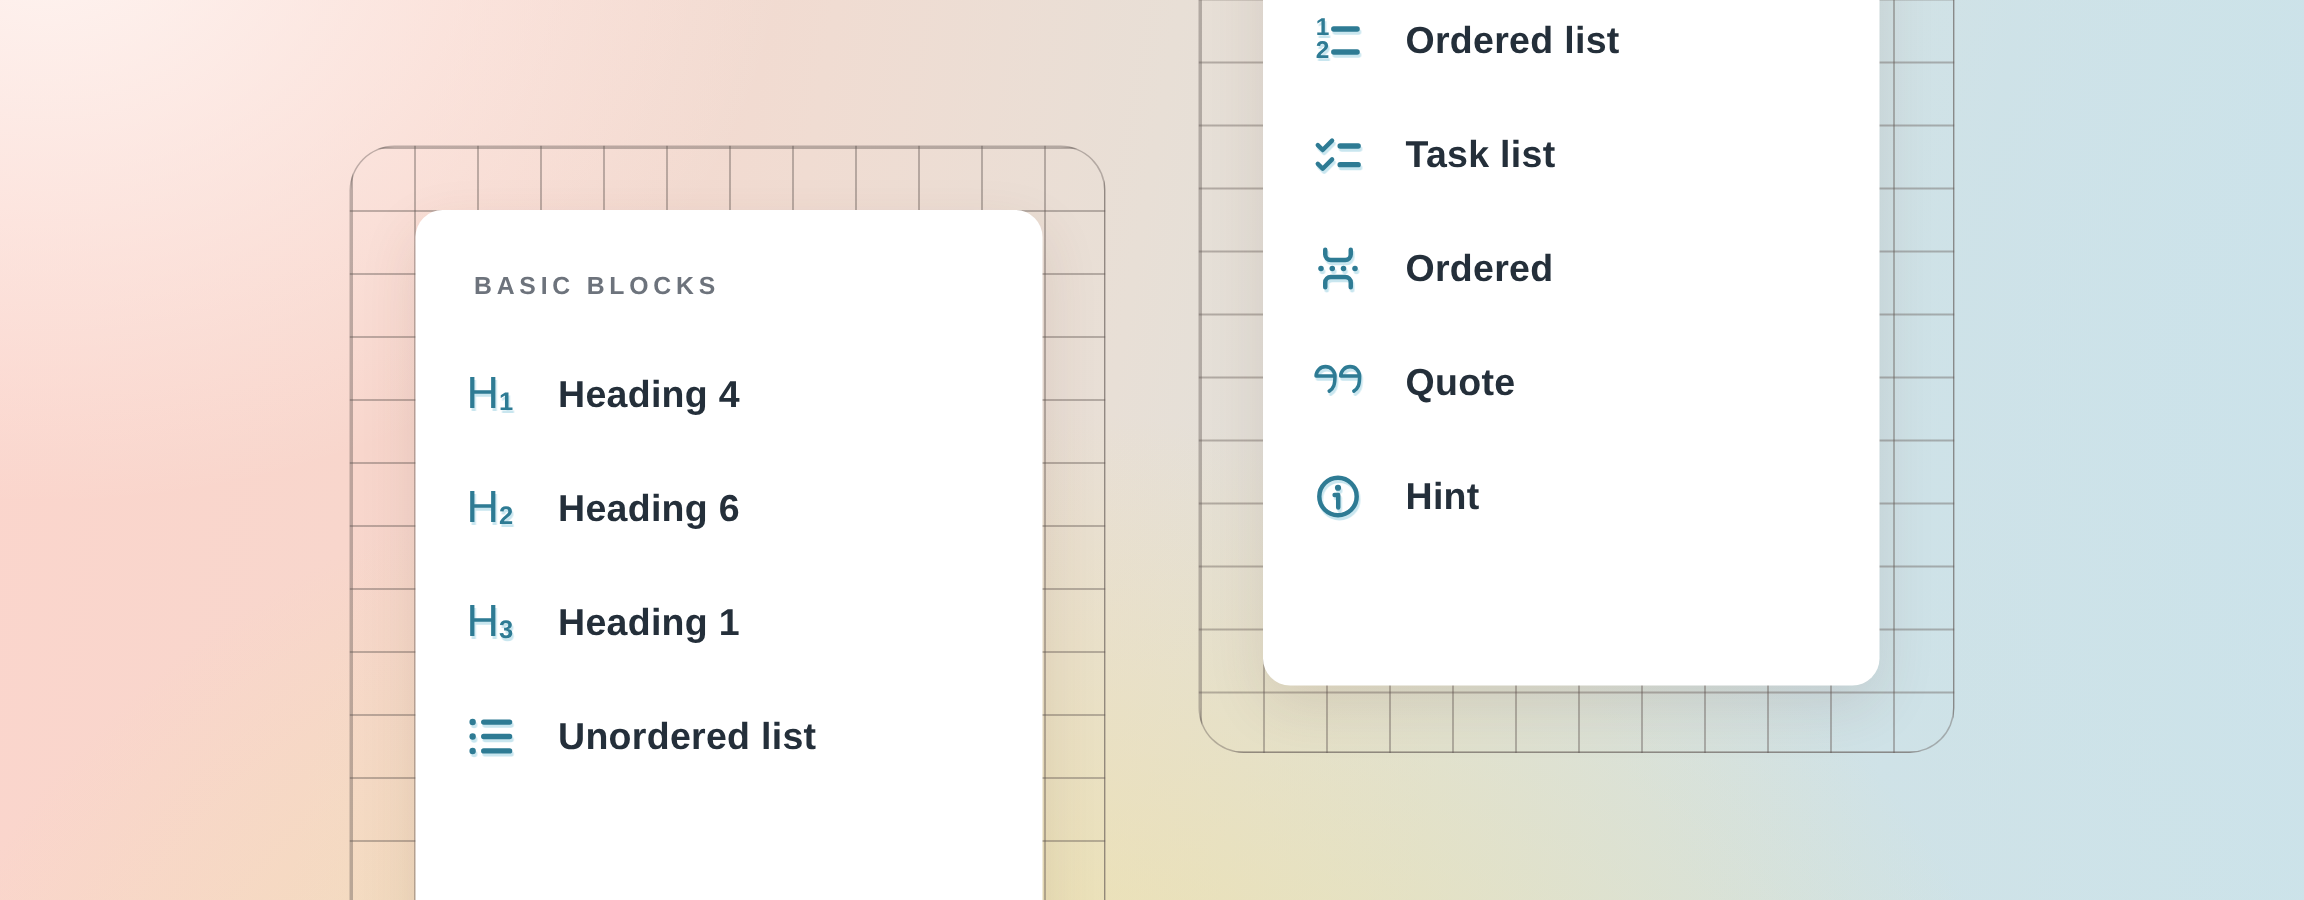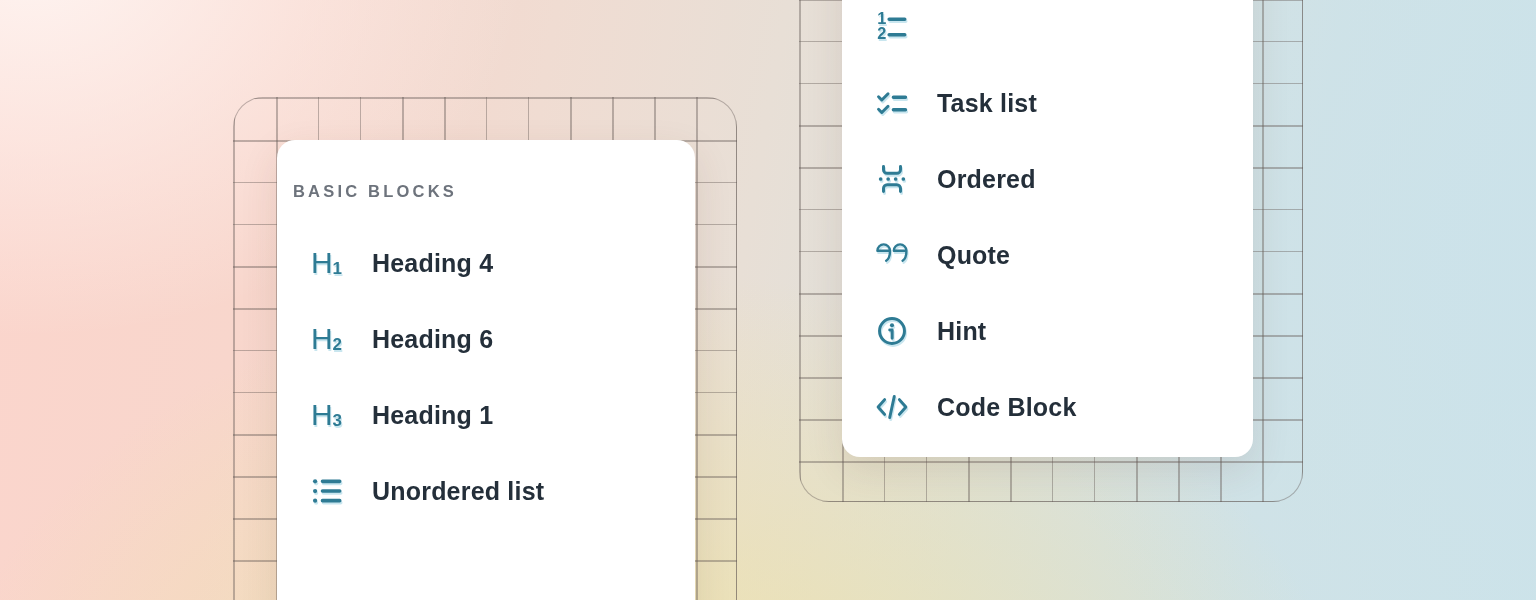--- a/index.html
+++ b/index.html
@@ -30,21 +30,21 @@
   }
   .grid-left{left:233px;top:97px;width:504px;height:560px;}
   .grid-right{left:799px;top:-44px;width:504px;height:546px;}
   .card{
     position:absolute;background:#ffffff;border-radius:18px;
     box-shadow:0 14px 38px rgba(95,60,40,0.12);
   }
   .card-left{left:277px;top:140px;width:418px;height:520px;}
   .card-right{left:842px;top:-60px;width:411px;height:517px;}
   .card-label{
-    position:absolute;top:42px;left:16px;
+    position:absolute;top:42px;left:39px;
     font-size:16.5px;font-weight:700;letter-spacing:3.2px;
     color:var(--label-gray);
   }
   .menu-list{position:absolute;left:0;right:0;}
   .card-left  .menu-list{top:85px;}
   .card-right .menu-list{top:49px;}
   .menu-item{
     height:76px;display:flex;align-items:center;
     padding-left:31px;gap:27px;cursor:pointer;
   }
@@ -128,20 +128,21 @@
     <div class="menu-list">
 
       <div class="menu-item">
         <span class="icon-box">
           <svg width="34" height="34" viewBox="0 0 24 24">
             <text x="1.5" y="9.6">1</text>
             <text x="1.5" y="20.4">2</text>
             <path class="stk" d="M10 6.6h11M10 17.4h11"></path>
           </svg>
         </span>
+        <span class="menu-label">Ordered list</span>
       </div>
 
       <div class="menu-item">
         <span class="icon-box">
           <svg width="34" height="34" viewBox="0 0 24 24">
             <path class="stk thin" d="M2.5 7.6l2.3 2.3 4.4-4.4M2.5 16.4l2.3 2.3 4.4-4.4"></path>
             <path class="stk" d="M13 8h8.5M13 16.8h8.5"></path>
           </svg>
         </span>
         <span class="menu-label">Task list</span>
@@ -175,25 +176,17 @@
         <span class="icon-box">
           <svg width="34" height="34" viewBox="0 0 24 24">
             <circle class="stk thin" cx="12" cy="12" r="8.8"></circle>
             <circle class="fil" cx="12" cy="7.9" r="1.45"></circle>
             <path class="stk thin" d="M10.4 11.3h1.7v5.9"></path>
           </svg>
         </span>
         <span class="menu-label">Hint</span>
       </div>
 
-      <div class="menu-item">
-        <span class="icon-box">
-          <svg width="34" height="34" viewBox="0 0 24 24">
-            <path class="stk thin" d="M6.8 6.8L2.2 12l4.6 5.2M17.2 6.8L21.8 12l-4.6 5.2M13.6 4.6L10.4 19.4"></path>
-          </svg>
-        </span>
-        <span class="menu-label">Code Block</span>
-      </div>
 
     </div>
   </div>
 
 </div>
 
 </body></html>

